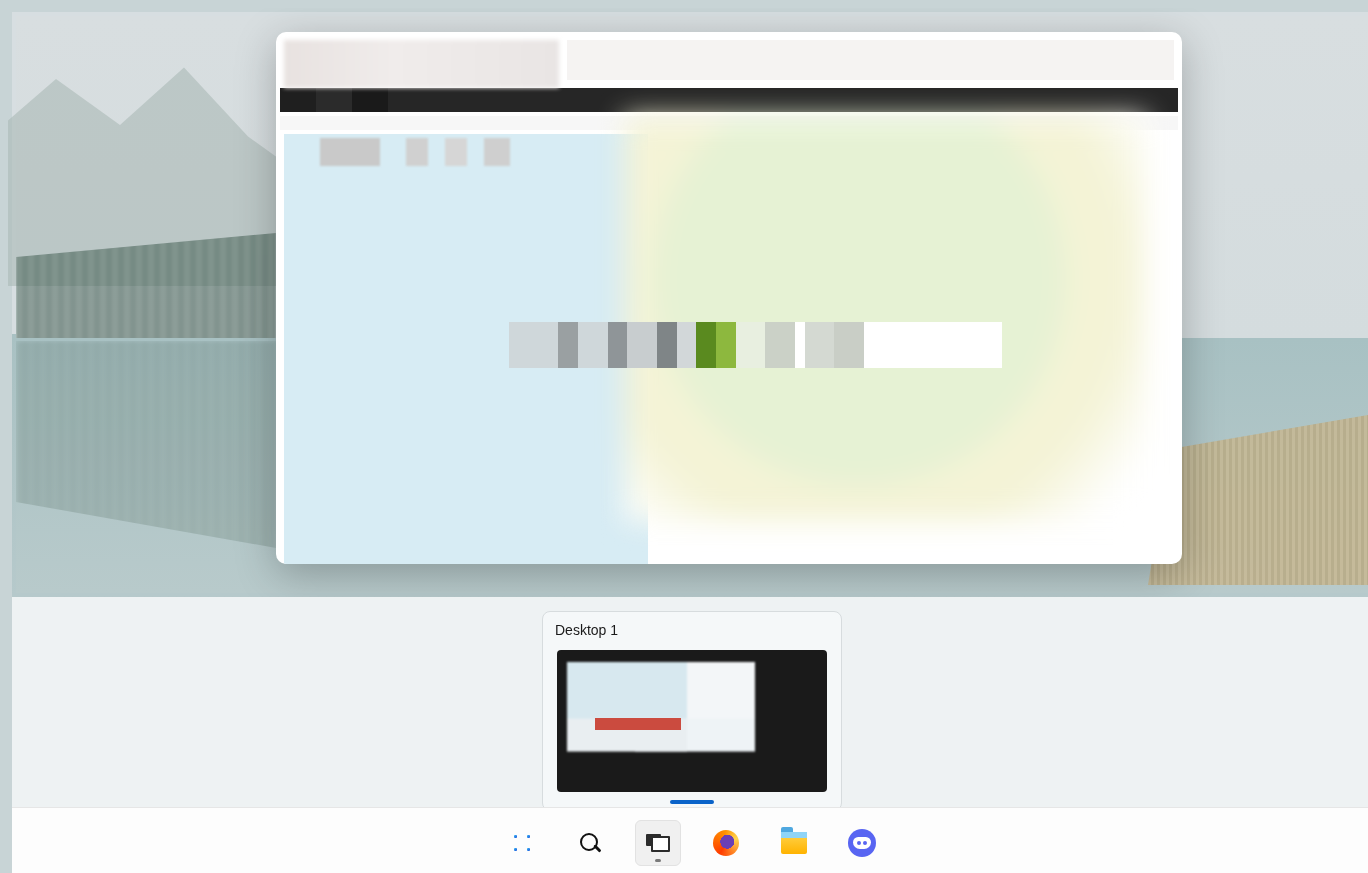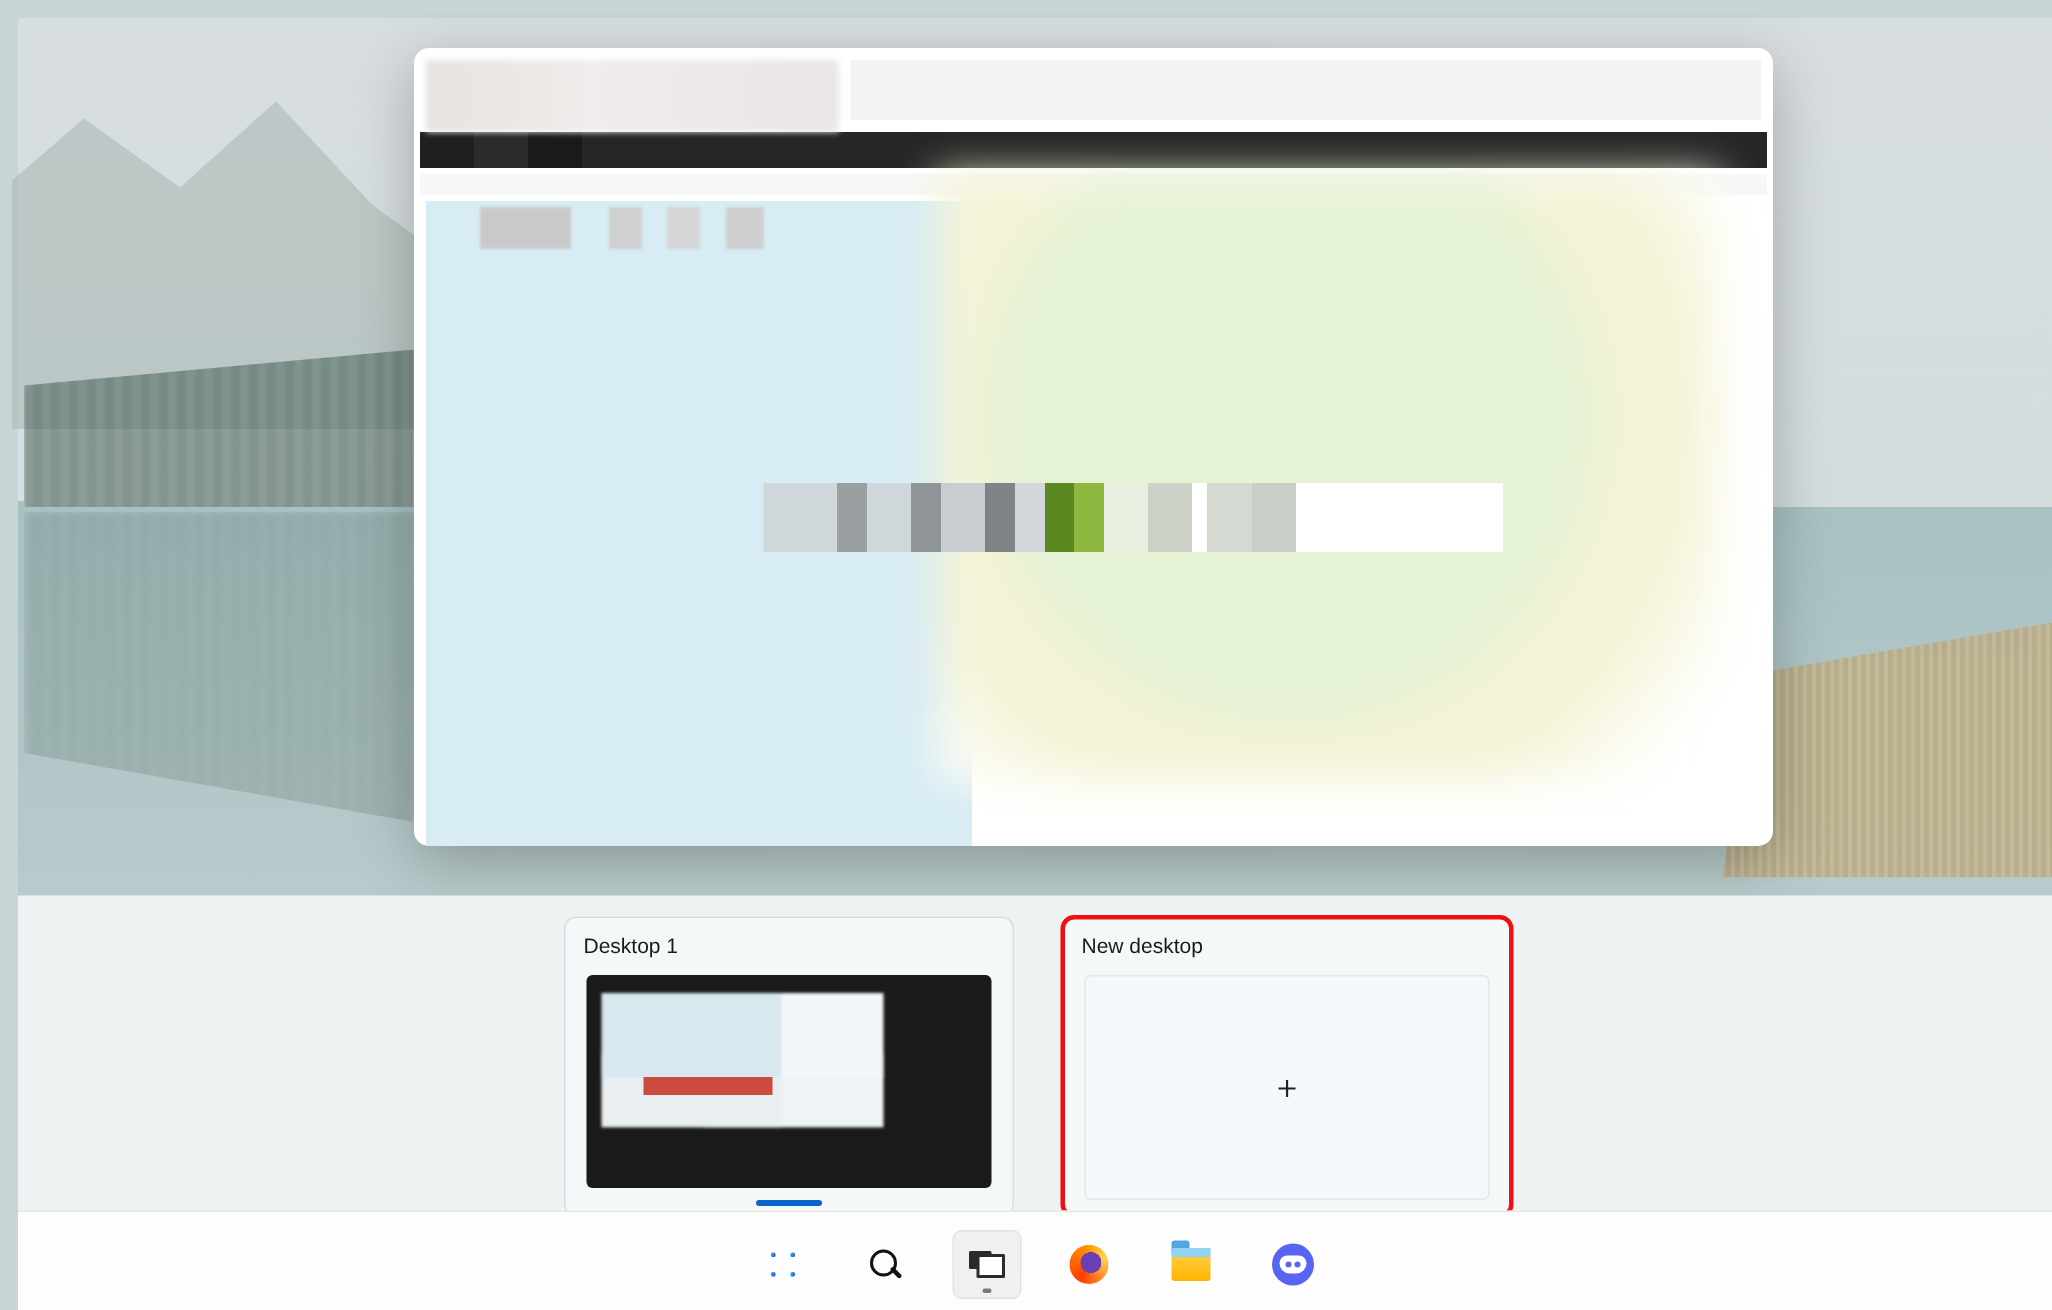--- a/index.html
+++ b/index.html
@@ -267,26 +267,20 @@
 </div>
 
 <div class="vd-strip">
 
   <div class="vd-card desktop1">
     <div class="label">Desktop 1</div>
     <div class="preview"></div>
     <div class="active-bar"></div>
   </div>
 
-  <div class="vd-card newdesk">
-    <div class="label">New desktop</div>
-    <div class="preview">
-      <span class="plus">＋</span>
-    </div>
-  </div>
 
 </div>
 
 <div class="taskbar">
   <div class="tb-btn">
     <div class="icon-start">
       <span></span>
         <span></span>
         <span></span>
         <span></span>

